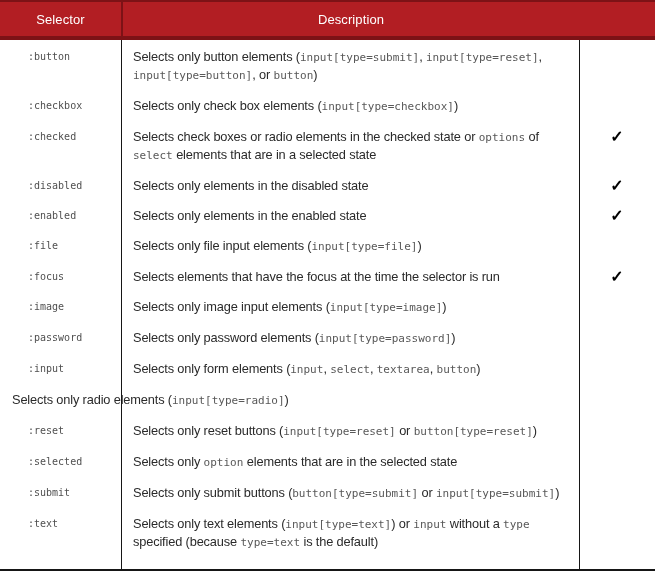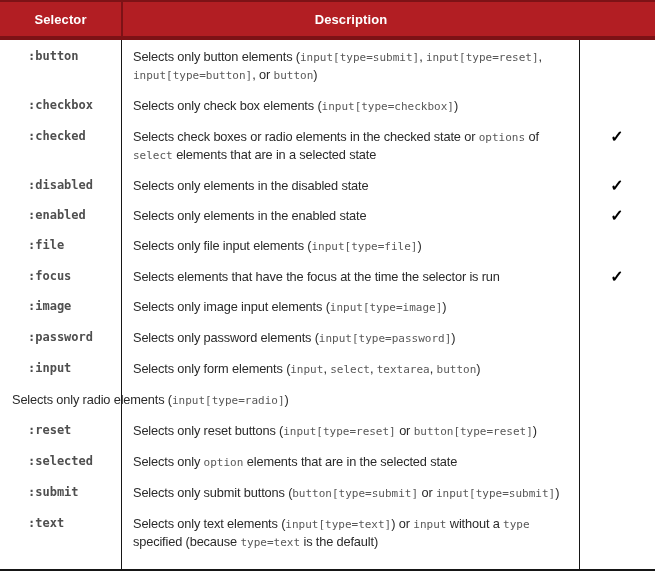--- a/index.html
+++ b/index.html
@@ -19,21 +19,21 @@
     display: flex;
     width: 655px;
     height: 40px;
     background: var(--header-bg, #b21e23);
     border-top: 2px solid var(--header-dark, #7d1216);
     border-bottom: 4px solid var(--header-dark, #7d1216);
   }
   .th {
     color: #ffffff;
     font-size: 13px;
-    font-weight: bold;
+    font-weight: normal;
     display: flex;
     align-items: center;
     justify-content: center;
     letter-spacing: 0.1px;
   }
   .th-selector { width: 121px; }
   .th-desc { width: 458px; border-left: 2px solid var(--header-dark, #7d1216); }
   .th-check { flex: 1; border-left: 2px solid var(--header-dark, #7d1216); }
 
   
@@ -52,25 +52,24 @@
   }
   .vline-1 { left: 121px; }
   .vline-2 { left: 579px; }
 
   .row { display: flex; width: 655px; }
   .cell { padding-top: 6px; padding-bottom: 7px; }
   .cell-selector {
     width: 121px;
     padding-left: 28px;
     font-family: "DejaVu Sans Mono", monospace;
-    font-size: 12px;
+    font-size: 10px;
     color: #4f4f4f;
     line-height: 17px;
     white-space: nowrap;
-    font-weight: bold;
   }
   .cell-desc {
     width: 458px;
     padding-left: 12px;
     padding-right: 10px;
     font-size: 12.8px;
     color: #2a2a2a;
     line-height: 17px;
     letter-spacing: -0.15px;
   }

